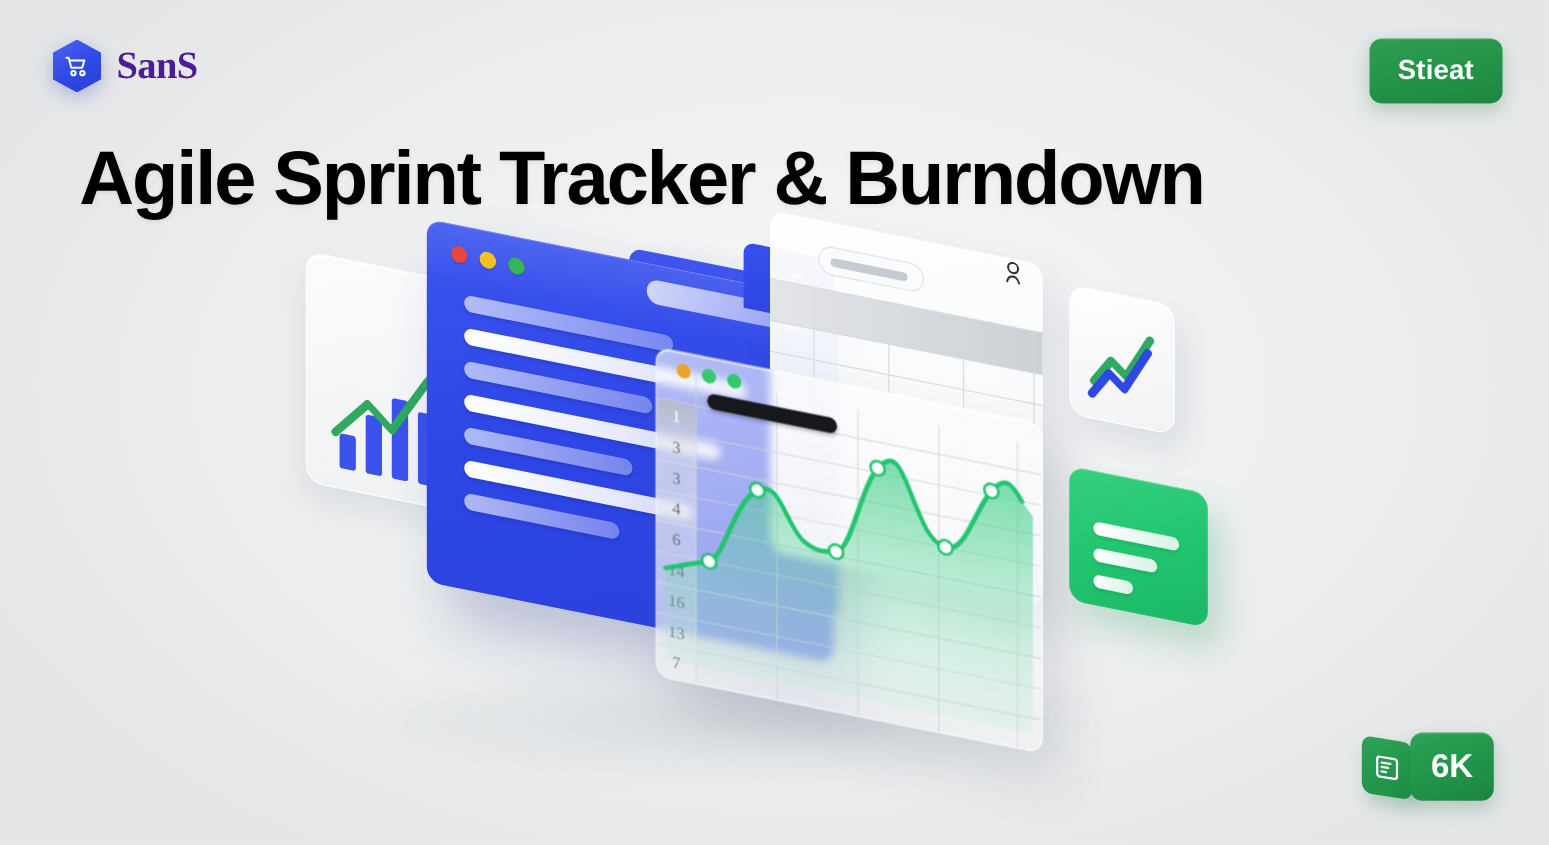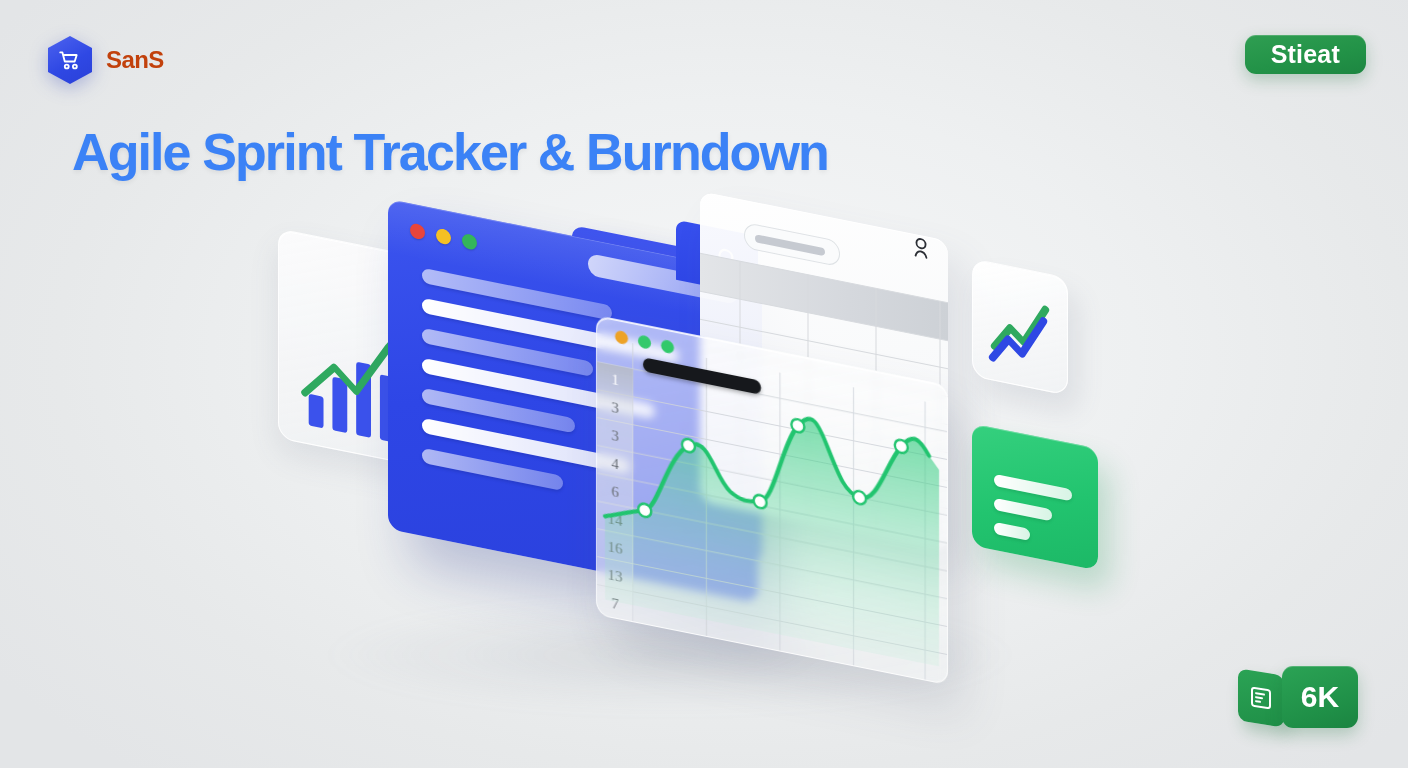--- a/index.html
+++ b/index.html
@@ -25,38 +25,39 @@
     display: flex; align-items: center; justify-content: center;
     filter: drop-shadow(0 5px 9px rgba(40,60,180,.30));
   }
   .hexagon {
     position: absolute; inset: 0;
     background: linear-gradient(150deg, #4d63ef 0%, #2f48e4 55%, #2a40d8 100%);
     clip-path: polygon(50% 0%, 100% 25%, 100% 75%, 50% 100%, 0% 75%, 0% 25%);
   }
   .brand-glyph { position: relative; z-index: 2; width: 26px; height: 26px; }
   .brand-name {
-    font-size: 24px; font-weight: 700; color: #c2410c;
+    font-size: 35px; font-weight: 700; color: #4c1d95;
     letter-spacing: -.6px;
+    font-family: Liberation Serif, serif;
   }
 
   .cta-button {
     position: absolute; right: 42px; top: 35px;
     background: linear-gradient(168deg, #2f9e52 0%, #229247 60%, #1d8641 100%);
     color: #fff; border: none; border-radius: 11px;
-    padding: 5px 26px;
+    padding: 15px 26px;
     font-size: 25px; font-weight: 600; letter-spacing: .2px;
     font-family: "Liberation Sans", sans-serif;
     box-shadow: 0 6px 16px rgba(25,110,55,.26), inset 0 1px 0 rgba(255,255,255,.18);
     cursor: pointer;
   }
 
   .page-title {
     position: absolute; left: 72px; top: 124px;
-    font-size: 52px; font-weight: 700; color: #3b82f6;
+    font-size: 69px; font-weight: 700; color: #000000;
     letter-spacing: -1.9px; line-height: 1.1;
     text-shadow: 0 2px 5px rgba(0,0,0,.07);
   }
 
   
   .hero { position: absolute; inset: 0; }
   .hero-shadow {
     position: absolute; left: 330px; top: 600px;
     width: 680px; height: 110px;
     background: radial-gradient(ellipse at center, rgba(100,110,130,.16) 0%, rgba(120,130,150,.06) 45%, rgba(0,0,0,0) 72%);

